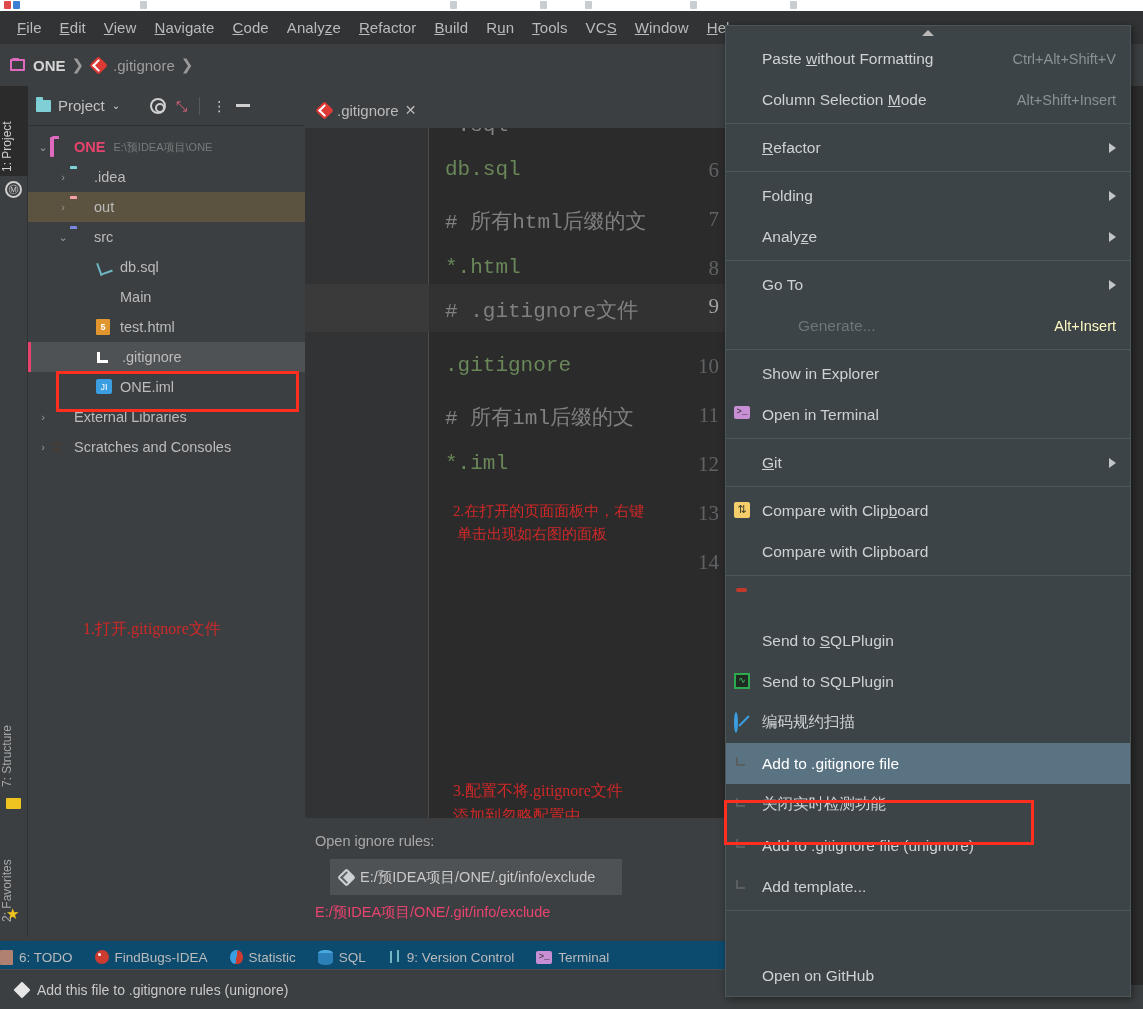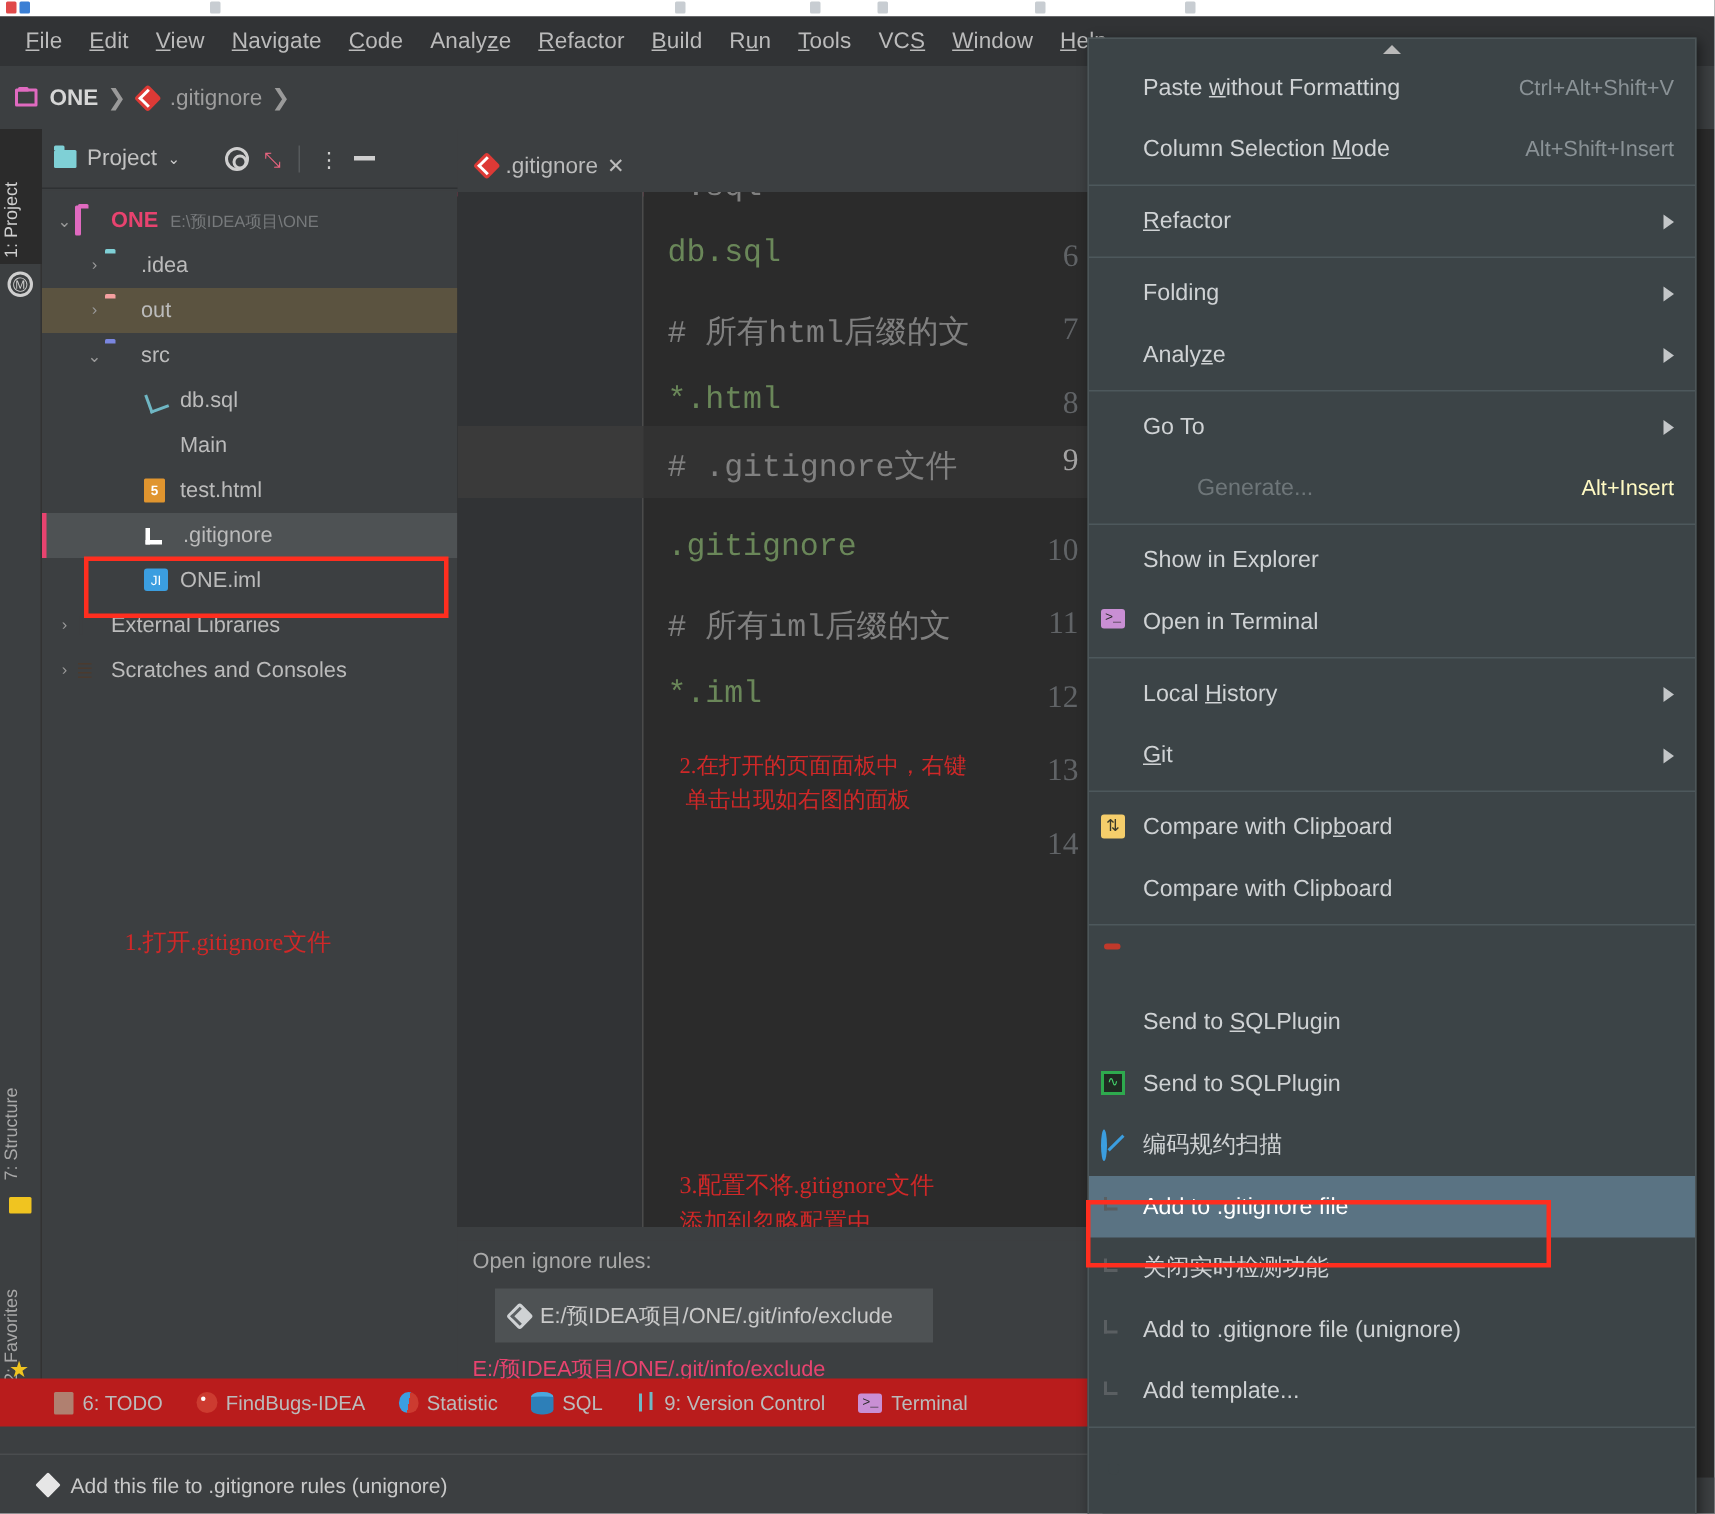--- a/index.html
+++ b/index.html
@@ -142,27 +142,27 @@
   .outer-label { position: absolute; left: 10px; top: 6px; color: #a9a9a9; font-size: 14.5px; }
   .outer-item {
     position: absolute; left: 25px; top: 32px; width: 292px; height: 36px;
     background: #4e5254; display: flex; align-items: center; gap: 7px; padding-left: 10px;
     color: #c9c9c9; font-size: 14.5px;
   }
   .outer-red { position: absolute; left: 10px; top: 76px; color: #e8436f; font-size: 14.5px; }
 
   
   .statusrow {
-    position: absolute; left: 0; top: 919px; width: 735px; height: 32px;
-    background: #b91c1c; display: flex; align-items: center; padding-left: 36px; gap: 22px;
+    position: absolute; left: 0; top: 941px; width: 735px; height: 32px;
+    background: #0c4a6e; display: flex; align-items: center; gap: 22px;
   }
   .statusrow .si { display: flex; align-items: center; gap: 6px; color: #bbbbbb; font-size: 13.5px; white-space: nowrap; }
   .bottombar {
     position: absolute; left: 0; top: 969px; width: 735px; height: 40px;
-    background: #3c3f41; display: flex; align-items: center; padding-left: 26px; gap: 9px;
+    background: #3c3f41; display: flex; align-items: center; padding-left: 16px; gap: 9px;
     border-top: 1px solid #4a4d4f;
   }
   .bottombar .bb-text { color: #c9c9c9; font-size: 14px; }
 
   
   .ctxmenu {
     position: absolute; left: 725px; top: 25px; width: 406px;
     background: #3c4447;
     border: 1px solid #4d5659;
     box-shadow: 2px 2px 8px rgba(0,0,0,.45);
@@ -603,25 +603,20 @@
 
     <div class="cmi">
       <span class="ci-ico">
           <span class="ico-terminal">&gt;_</span>
         </span>
       <span class="ci-label">Open in Terminal</span>
     </div>
 
     <div class="cm-sep"></div>
 
-    <div class="cmi">
-      <span class="ci-ico"></span>
-      <span class="ci-label">Local <u>H</u>istory</span>
-      <span class="ci-arrow"></span>
-    </div>
 
     <div class="cmi">
       <span class="ci-ico"></span>
       <span class="ci-label"><u>G</u>it</span>
       <span class="ci-arrow"></span>
     </div>
 
     <div class="cm-sep"></div>
 
     <div class="cmi">

